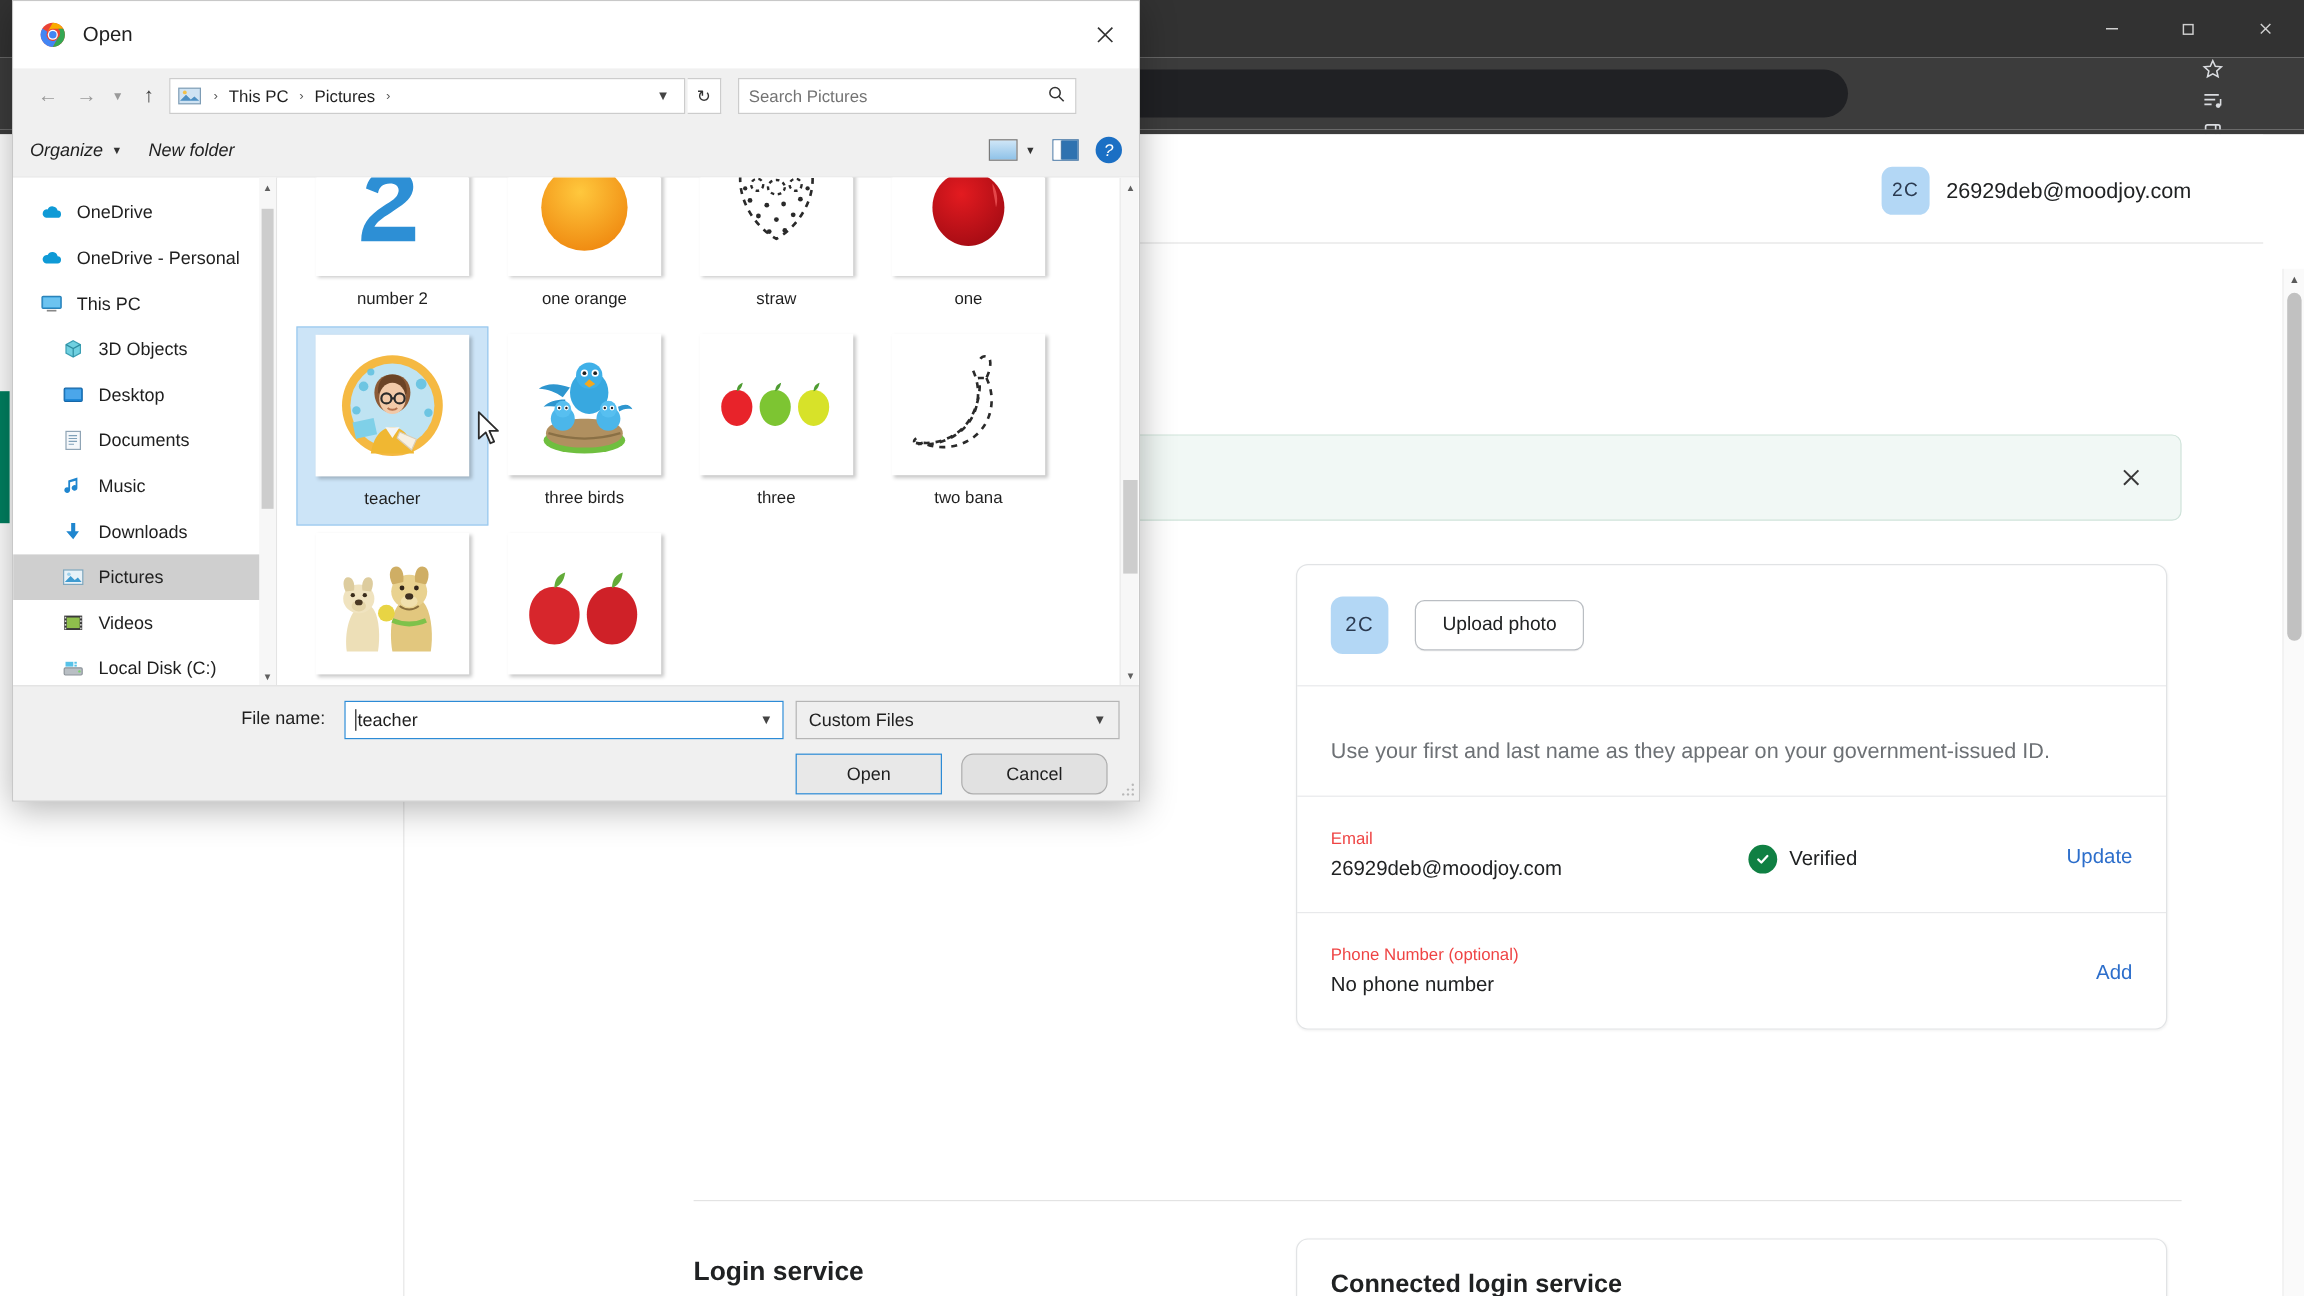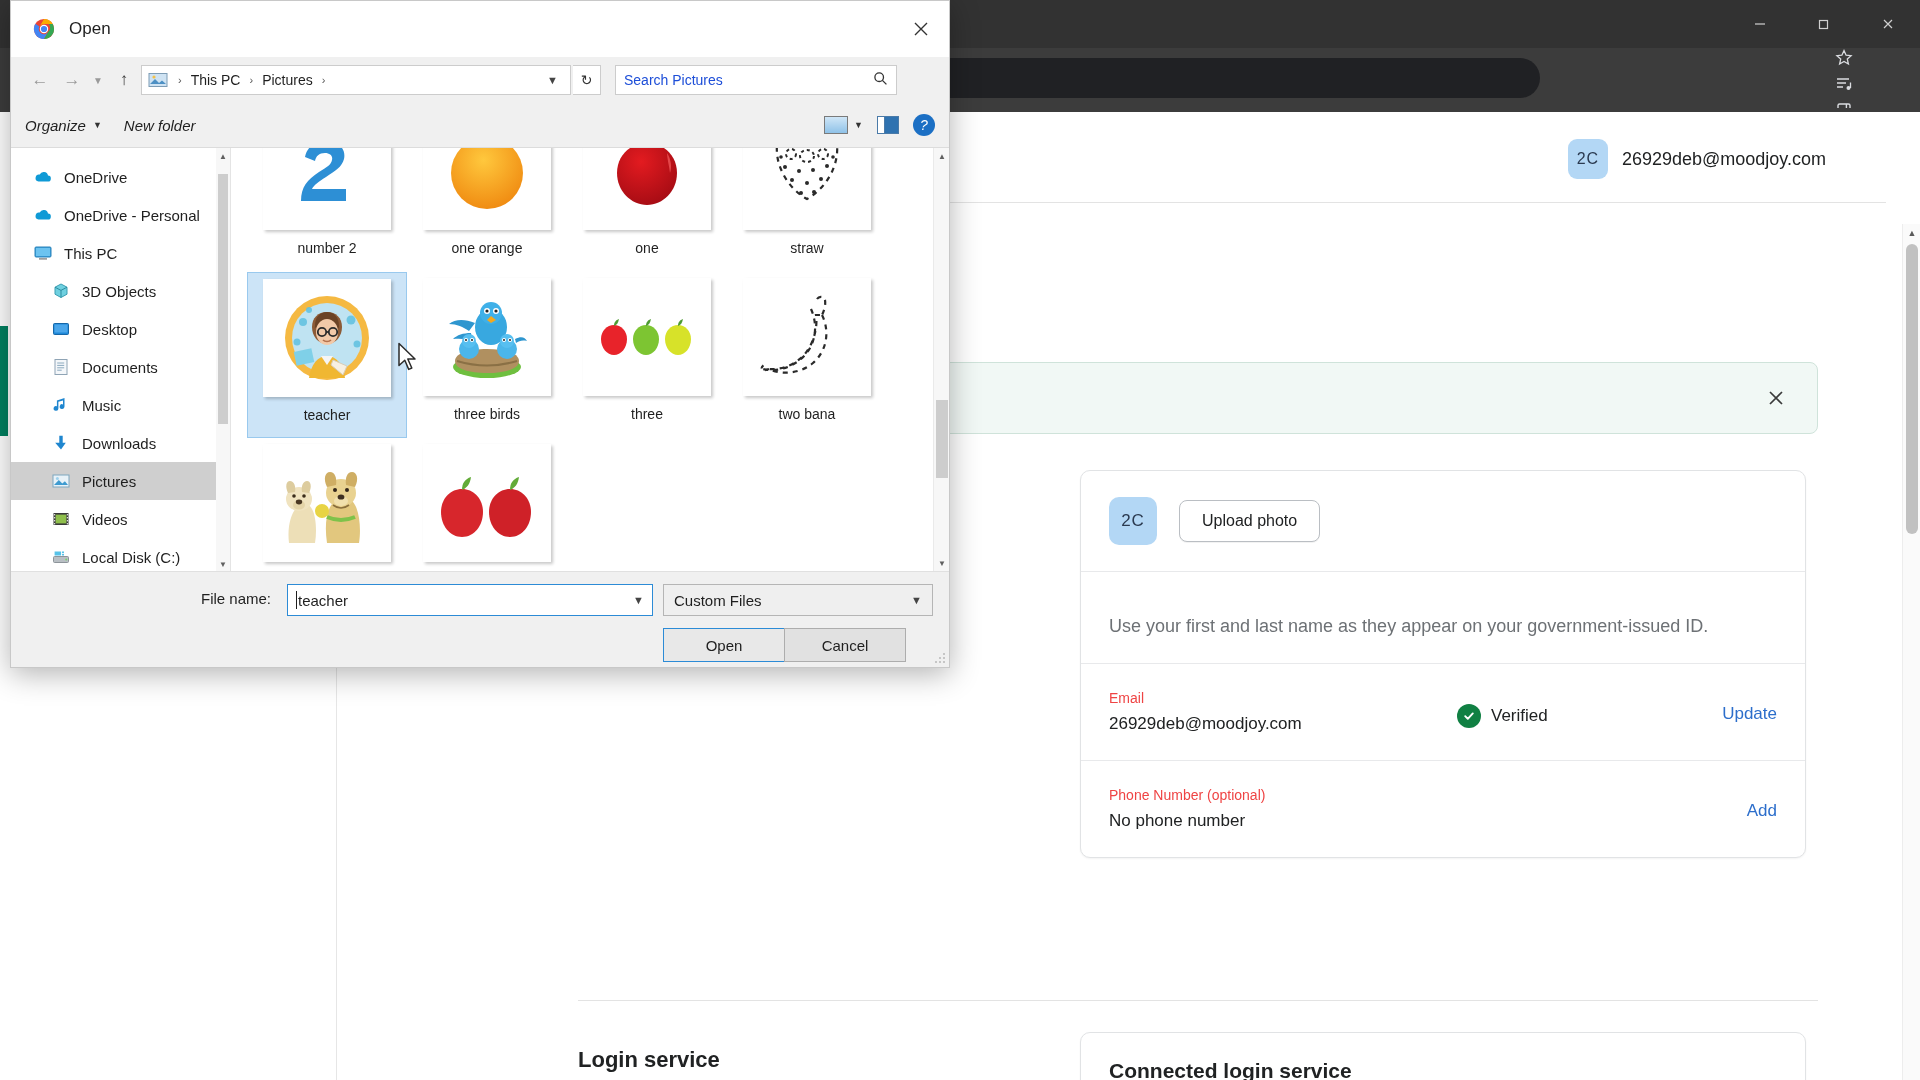--- a/index.html
+++ b/index.html
@@ -183,21 +183,21 @@
   .crumb-ico { width:20px; height:16px; position:relative; margin-right:4px; }
   .crumb { font-size:14px; color:#1f1f1f; padding:0 3px; }
   .crumb-sep { font-size:11px; color:#555; padding:0 2px; }
   .crumb-spacer { flex:1; }
   .crumb-dd { font-size:11px; color:#444; padding:0 6px; }
   .refresh-btn { width:28px; height:30px; display:flex; align-items:center; justify-content:center; font-size:14px; color:#333; border:1px solid #cccccc; border-left:none; background:#fff; }
   .search-box {
     width:282px; height:30px; background:#ffffff; border:1px solid #cccccc;
     display:flex; align-items:center; padding:0 8px; margin-left:12px;
   }
-  .search-ph { flex:1; font-size:14px; color:#1d4ed8; }
+  .search-ph { flex:1; font-size:14px; color:#737373; }
   .search-ico { font-size:14px; color:#333; }
 
   .dlg-toolbar {
     height:44px; display:flex; align-items:center; padding:0 14px; gap:22px;
     background:#f0f0f0; position:relative;font-style:italic;
   }
   .tb-item { font-size:15px; color:#1f1f1f; display:flex; align-items:center; gap:7px; }
   .tb-caret { font-size:9px; color:#333; }
   .tb-right { position:absolute; right:14px; top:0; height:44px; display:flex; align-items:center; gap:14px; }
   .viewmode { display:flex; align-items:center; gap:6px; }
@@ -260,21 +260,21 @@
     border:1px solid #b5b5b5; background:#efefef; display:flex; align-items:center;
     padding:0 10px;
   }
   .ft-text { flex:1; font-size:15px; color:#1f1f1f; }
   .btn-open, .btn-cancel {
     position:absolute; top:56px; height:34px; width:122px;
     font-size:15px; color:#1f1f1f; display:flex; align-items:center; justify-content:center;
     background:#e1e1e1; border:1px solid #adadad;
   }
   .btn-open { left:652px; border:1.6px solid #2c8bd6; background:#e8e8e8; }
-  .btn-cancel { left:773px; }
+  .btn-cancel { left:790px;border-radius:10px; }
   .resize-grip { position:absolute; right:3px; bottom:3px; width:12px; height:12px; opacity:.55; }
 
   
   #cursor { position:absolute; left:397px; top:342px; width:22px; height:30px; pointer-events:none; }
 </style>
 </head>
 <body>
 
 <div id="browser">
   <div class="chrome-top">
@@ -653,37 +653,20 @@
                 <circle cx="52" cy="50" r="36" fill="url(#og)"></circle>
                 <path d="M52 16c3-5 9-6 13-4-2 5-7 7-13 6z" fill="#57a333"></path>
               </svg>
           </div>
           <div class="tile-label">one orange</div>
         </div>
 
         <div class="tile">
           <div class="thumb">
             <svg width="104" height="96" viewBox="0 0 104 96">
-                <defs>
-                  <radialGradient id="ap1" cx="40%" cy="30%" r="72%">
-                    <stop offset="0" stop-color="#e31b20"></stop>
-                    <stop offset="1" stop-color="#a70c14"></stop>
-                  </radialGradient>
-                </defs>
-                <path d="M52 20c-16 0-30 12-30 30 0 18 14 32 30 32s30-14 30-32c0-18-14-30-30-30z" fill="url(#ap1)"></path>
-                <path d="M52 22c0-7 4-12 10-14-1 7-4 12-10 14z" fill="#4e9c32"></path>
-                <path d="M72 30c4 6 5 14 3 20-1-8-3-15-3-20z" fill="#ff6a6a" opacity=".6"></path>
-              </svg>
-          </div>
-          <div class="tile-label">one</div>
-        </div>
-
-        <div class="tile">
-          <div class="thumb">
-            <svg width="104" height="96" viewBox="0 0 104 96">
               <path d="M22 22c6-8 18-12 30-12s24 4 30 12c2 22-12 44-30 54C34 66 20 44 22 22z" fill="none" stroke="#2a2a2a" stroke-width="2.2" stroke-dasharray="5 5"></path>
               <ellipse cx="52" cy="33" rx="7" ry="6" fill="none" stroke="#2a2a2a" stroke-width="2" stroke-dasharray="3 3"></ellipse>
               <circle cx="36" cy="31" r="5" fill="none" stroke="#2a2a2a" stroke-width="2" stroke-dasharray="3 3"></circle>
               <circle cx="68" cy="31" r="5" fill="none" stroke="#2a2a2a" stroke-width="2" stroke-dasharray="3 3"></circle>
               <path d="M33 19c2-3 5-4 8-3M63 19c2-3 5-4 8-3" fill="none" stroke="#2a2a2a" stroke-width="2" stroke-dasharray="3 3"></path>
               <g fill="#2a2a2a">
                   <circle cx="30" cy="44" r="2"></circle>
                   <circle cx="44" cy="48" r="2"></circle>
                   <circle cx="58" cy="47" r="2"></circle>
                   <circle cx="72" cy="43" r="2"></circle>
@@ -691,20 +674,37 @@
                   <circle cx="52" cy="60" r="2"></circle>
                   <circle cx="66" cy="56" r="2"></circle>
                   <circle cx="46" cy="70" r="2"></circle>
                   <circle cx="59" cy="69" r="2"></circle>
                   <circle cx="26" cy="34" r="1.8"></circle>
                   <circle cx="78" cy="34" r="1.8"></circle>
                 </g>
             </svg>
           </div>
           <div class="tile-label">straw</div>
+        </div>
+
+        <div class="tile">
+          <div class="thumb">
+            <svg width="104" height="96" viewBox="0 0 104 96">
+                <defs>
+                  <radialGradient id="ap1" cx="40%" cy="30%" r="72%">
+                    <stop offset="0" stop-color="#e31b20"></stop>
+                    <stop offset="1" stop-color="#a70c14"></stop>
+                  </radialGradient>
+                </defs>
+                <path d="M52 20c-16 0-30 12-30 30 0 18 14 32 30 32s30-14 30-32c0-18-14-30-30-30z" fill="url(#ap1)"></path>
+                <path d="M52 22c0-7 4-12 10-14-1 7-4 12-10 14z" fill="#4e9c32"></path>
+                <path d="M72 30c4 6 5 14 3 20-1-8-3-15-3-20z" fill="#ff6a6a" opacity=".6"></path>
+              </svg>
+          </div>
+          <div class="tile-label">one</div>
         </div>
 
         <div class="tile sel">
           <div class="thumb">
             <svg width="104" height="96" viewBox="0 0 104 96">
               <circle cx="52" cy="48" r="42" fill="#f5b942"></circle>
               <circle cx="52" cy="48" r="35" fill="#bfe3f2"></circle>
               <g fill="#5fc0e0" opacity=".85">
                   <circle cx="28" cy="32" r="4"></circle>
                   <circle cx="76" cy="30" r="4.5"></circle>

